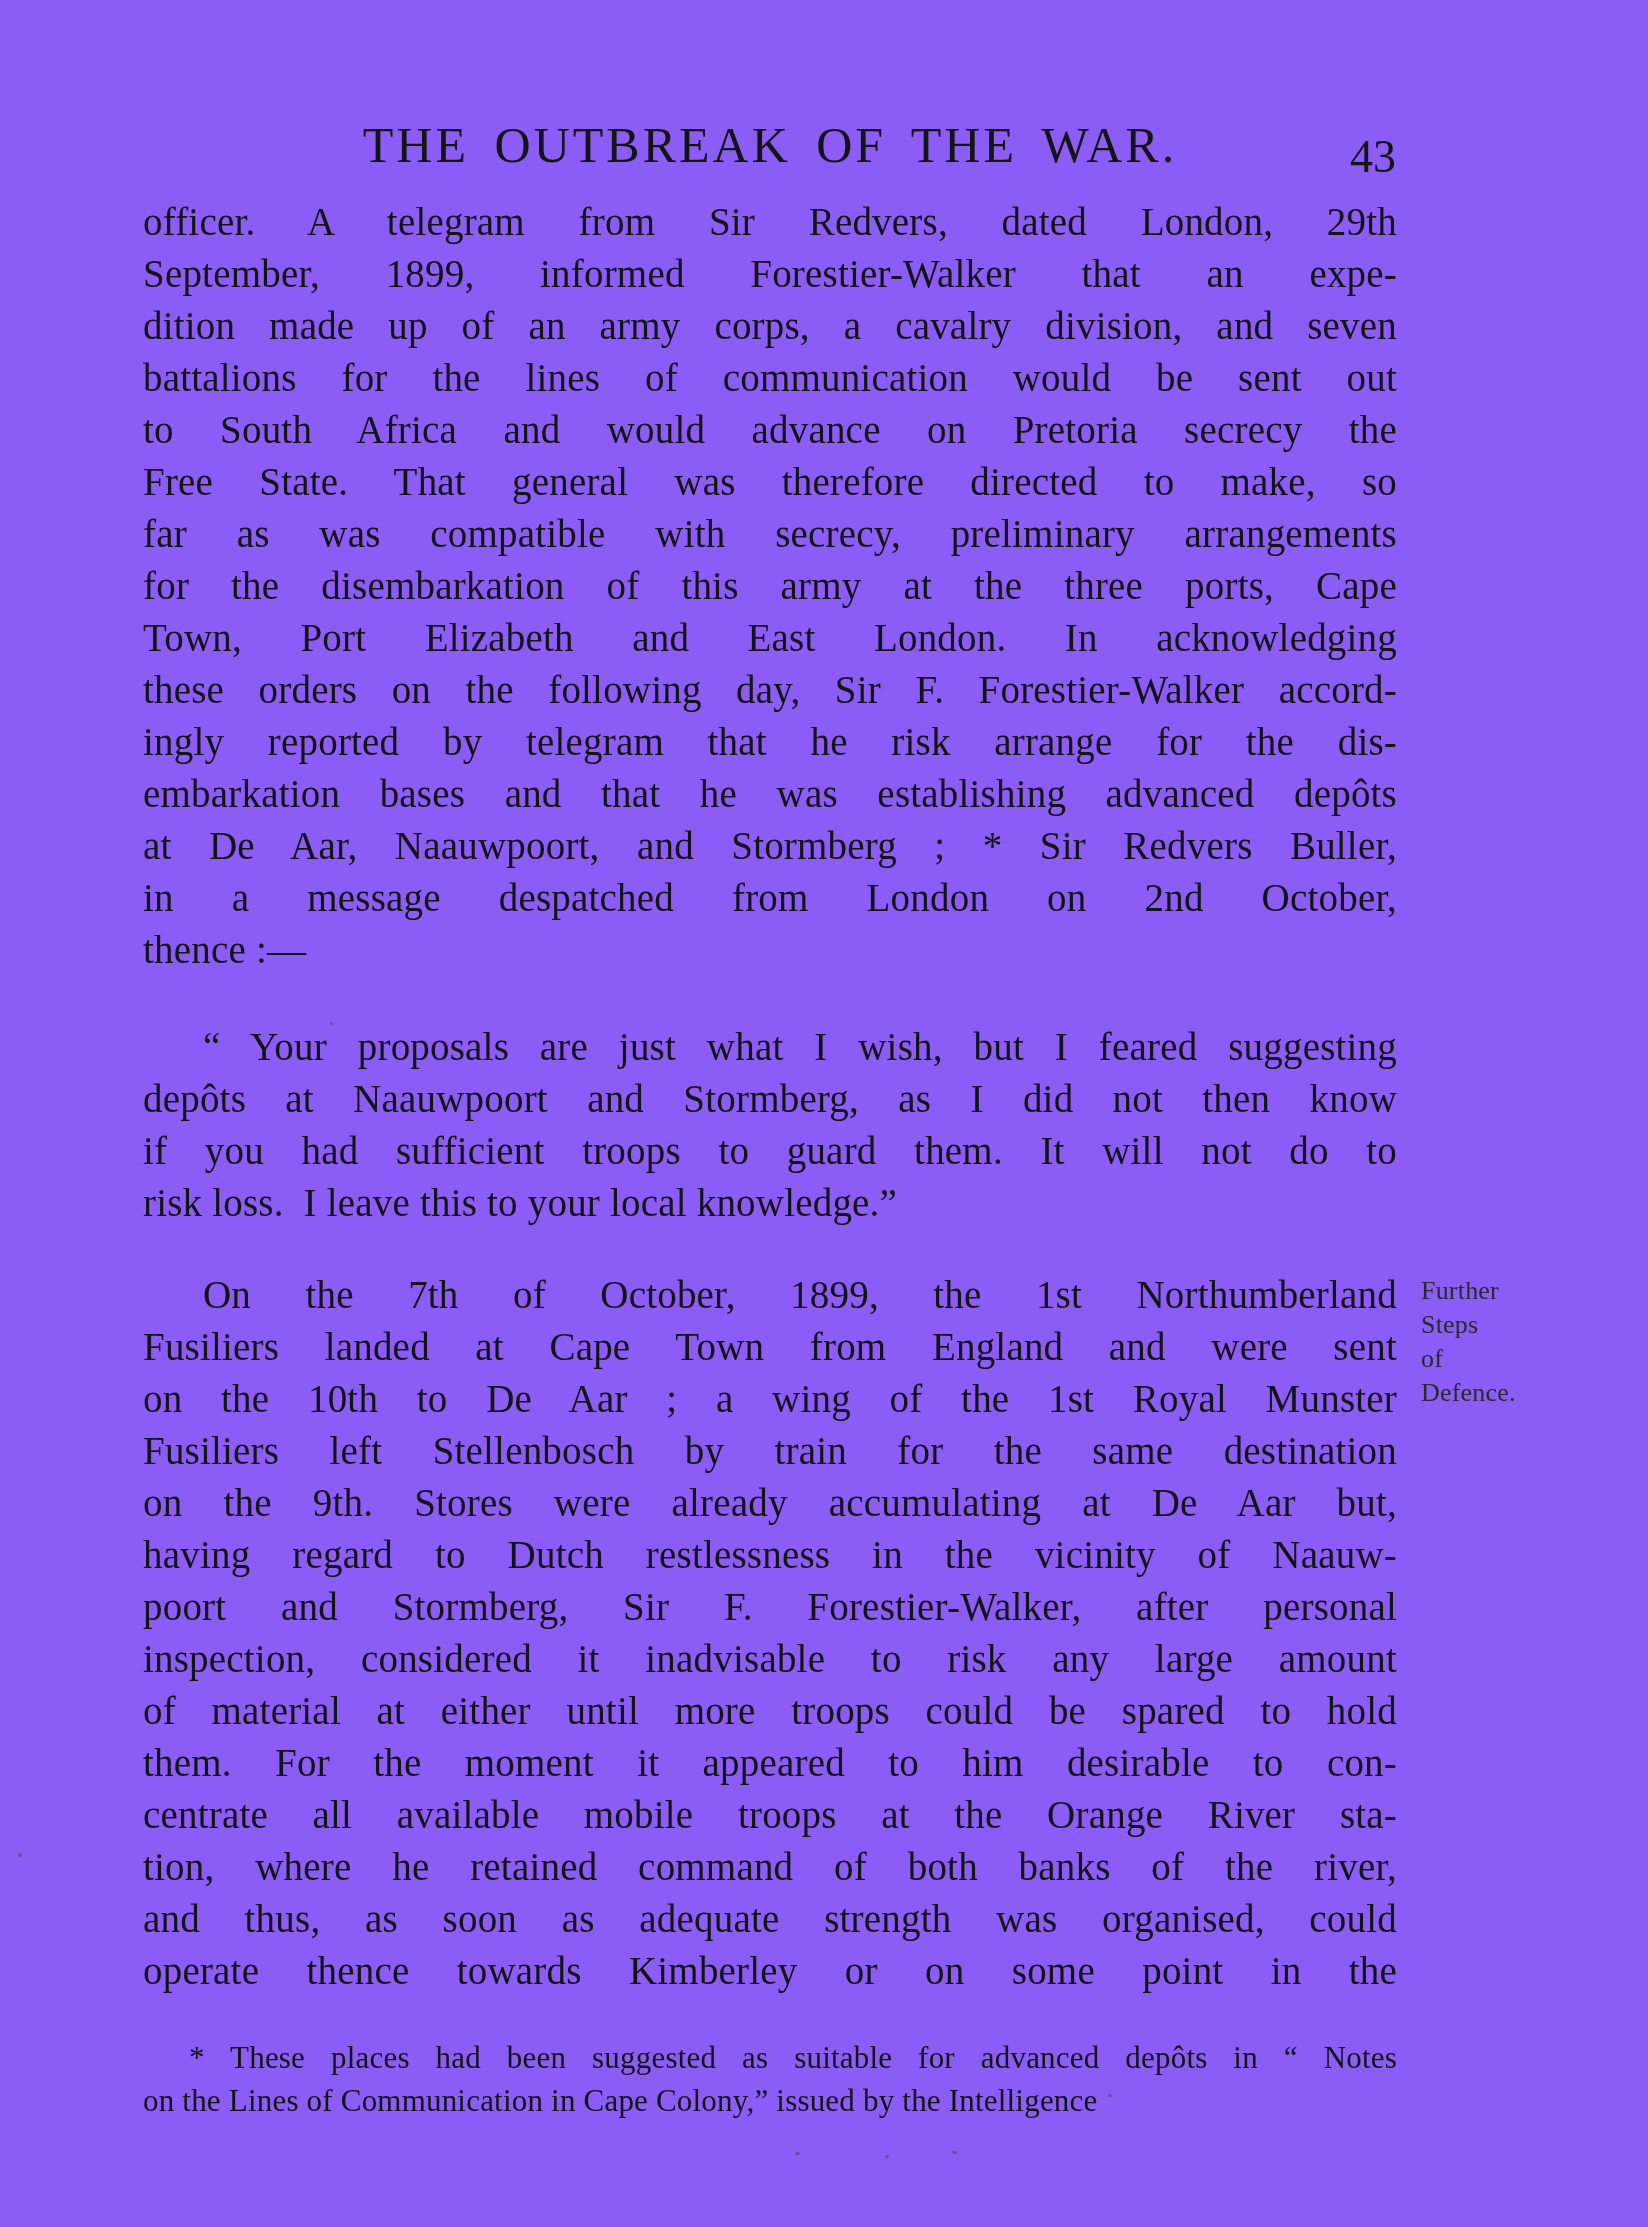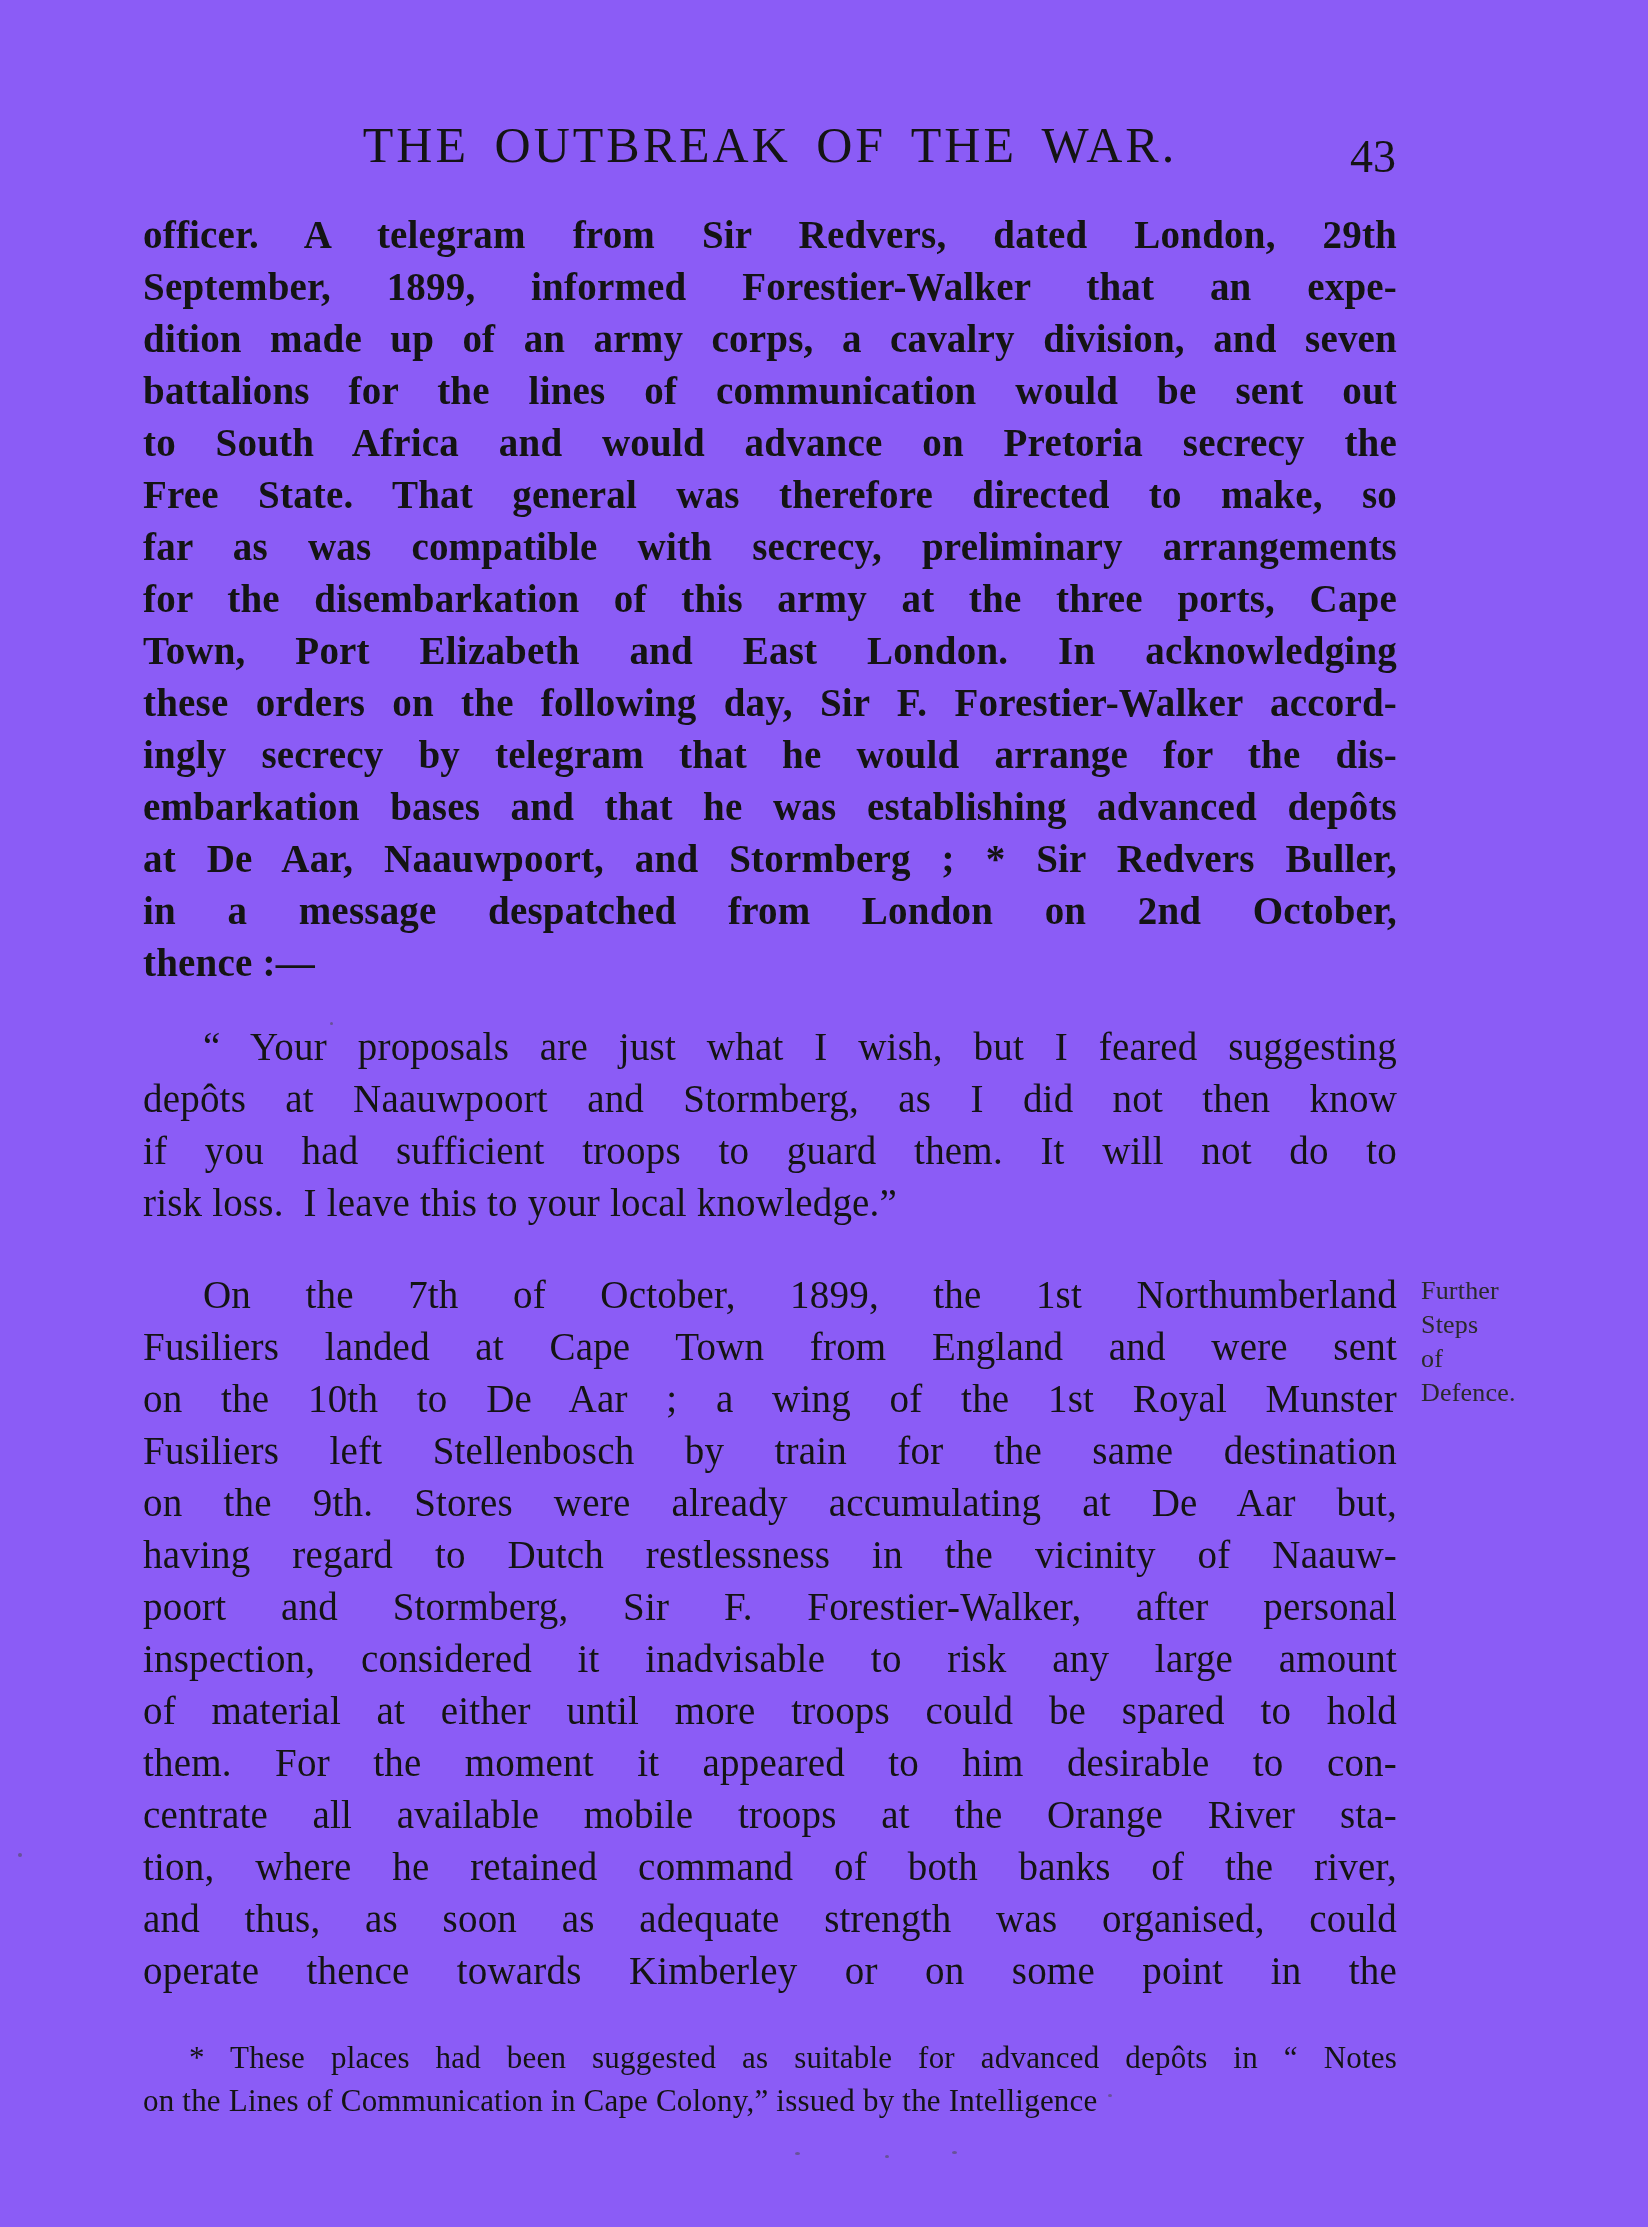--- a/index.html
+++ b/index.html
@@ -30,21 +30,21 @@
   }
   .tline {
     font-size:39px;
     line-height:52px;
     text-align:justify;
     text-align-last:justify;
     letter-spacing:0.2px;
   }
   .last-left .tline:last-child { text-align-last:left; }
   .indent-first .tline:first-child { text-indent:60px; }
-  .para-1   { top:209px;font-weight:bold; }
+  .para-1   { top:196px; }
   .quote-para { top:1021px; }
   .para-2   { top:1269px; }
   .footnote { top:1992px;margin-top:44px; }
   .footnote .tline { font-size:31px; line-height:43px; }
   .footnote.indent-first .tline:first-child { text-indent:46px; }
   .margin-note {
     position:absolute;
     left:1421px; top:1274px; width:170px;
     color:#2a2a2a;
   }
@@ -73,21 +73,21 @@
       <div class="tline">officer. A telegram from Sir Redvers, dated London, 29th</div>
       <div class="tline">September, 1899, informed Forestier-Walker that an expe-</div>
       <div class="tline">dition made up of an army corps, a cavalry division, and seven</div>
       <div class="tline">battalions for the lines of communication would be sent out</div>
       <div class="tline">to South Africa and would advance on Pretoria secrecy the</div>
       <div class="tline">Free State. That general was therefore directed to make, so</div>
       <div class="tline">far as was compatible with secrecy, preliminary arrangements</div>
       <div class="tline">for the disembarkation of this army at the three ports, Cape</div>
       <div class="tline">Town, Port Elizabeth and East London. In acknowledging</div>
       <div class="tline">these orders on the following day, Sir F. Forestier-Walker accord-</div>
-      <div class="tline">ingly secrecy by telegram that he would arrange for the dis-</div>
+      <div class="tline">ingly reported by telegram that he risk arrange for the dis-</div>
       <div class="tline">embarkation bases and that he was establishing advanced depôts</div>
       <div class="tline">at De Aar, Naauwpoort, and Stormberg ; * Sir Redvers Buller,</div>
       <div class="tline">in a message despatched from London on 2nd October,</div>
       <div class="tline">thence :—</div>
     </div>
 
   <div class="text-block quote-para last-left indent-first">
       <div class="tline">“ Your proposals are just what I wish, but I feared suggesting</div>
       <div class="tline">depôts at Naauwpoort and Stormberg, as I did not then know</div>
       <div class="tline">if you had sufficient troops to guard them. It will not do to</div>

